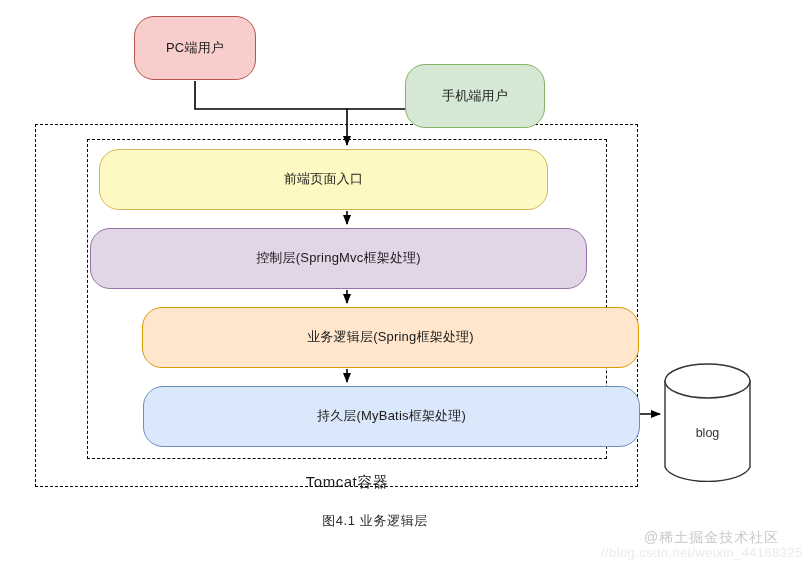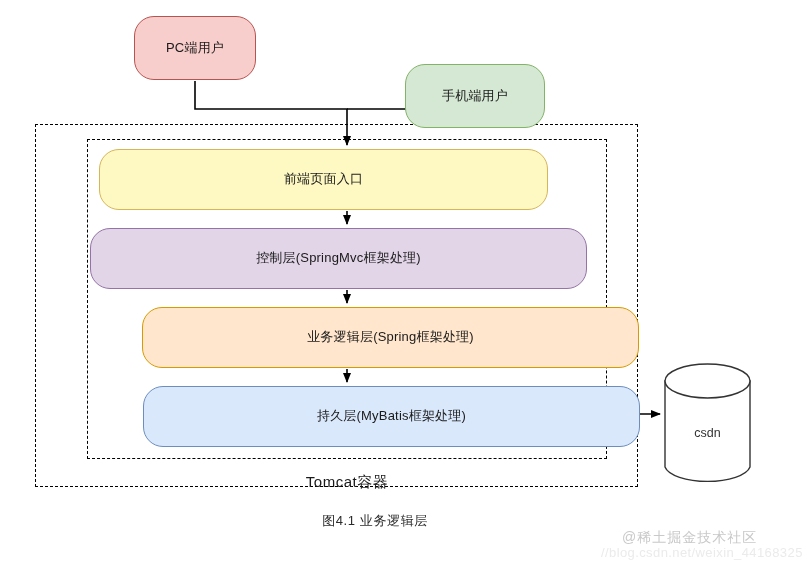--- a/index.html
+++ b/index.html
@@ -117,21 +117,21 @@
     position: absolute;
     left: 205px; top: 512px; width: 340px;
     text-align: center;
     font-size: 13px;
     color: #2b2b2b;
     letter-spacing: 0.6px;
   }
   
   #watermark-brand {
     position: absolute;
-    left: 622px; top: 529px;
+    left: 644px; top: 529px;
     font-size: 14px;
     color: #c9c9c9;
     letter-spacing: 1px;
     white-space: nowrap;
   }
   #watermark-url {
     position: absolute;
     left: 601px; top: 545px;
     font-size: 13px;
     color: #ebebeb;
@@ -183,18 +183,18 @@
   <span>业务逻辑层(Spring框架处理)</span>
 </div>
 <div class="node rounded" id="node-dao">
   <span>持久层(MyBatis框架处理)</span>
 </div>
 
 <svg id="node-mysql" viewBox="0 0 87 122" xmlns="http://www.w3.org/2000/svg">
   <path d="M1,18 L1,104 A43,17 0 0 0 86,104 L86,18 Z" fill="#ffffff" stroke="#333333" stroke-width="1.4"></path>
   <ellipse cx="43.5" cy="18" rx="42.5" ry="17" fill="#ffffff" stroke="#333333" stroke-width="1.4"></ellipse>
 </svg>
-<div id="mysql-label">csdn</div>
+<div id="mysql-label">blog</div>
 
 <div id="figure-caption">图4.1 业务逻辑层</div>
 
 <div id="watermark-url">//blog.csdn.net/weixin_44168325</div>
 <div id="watermark-brand">@稀土掘金技术社区</div>
 
 </body></html>

